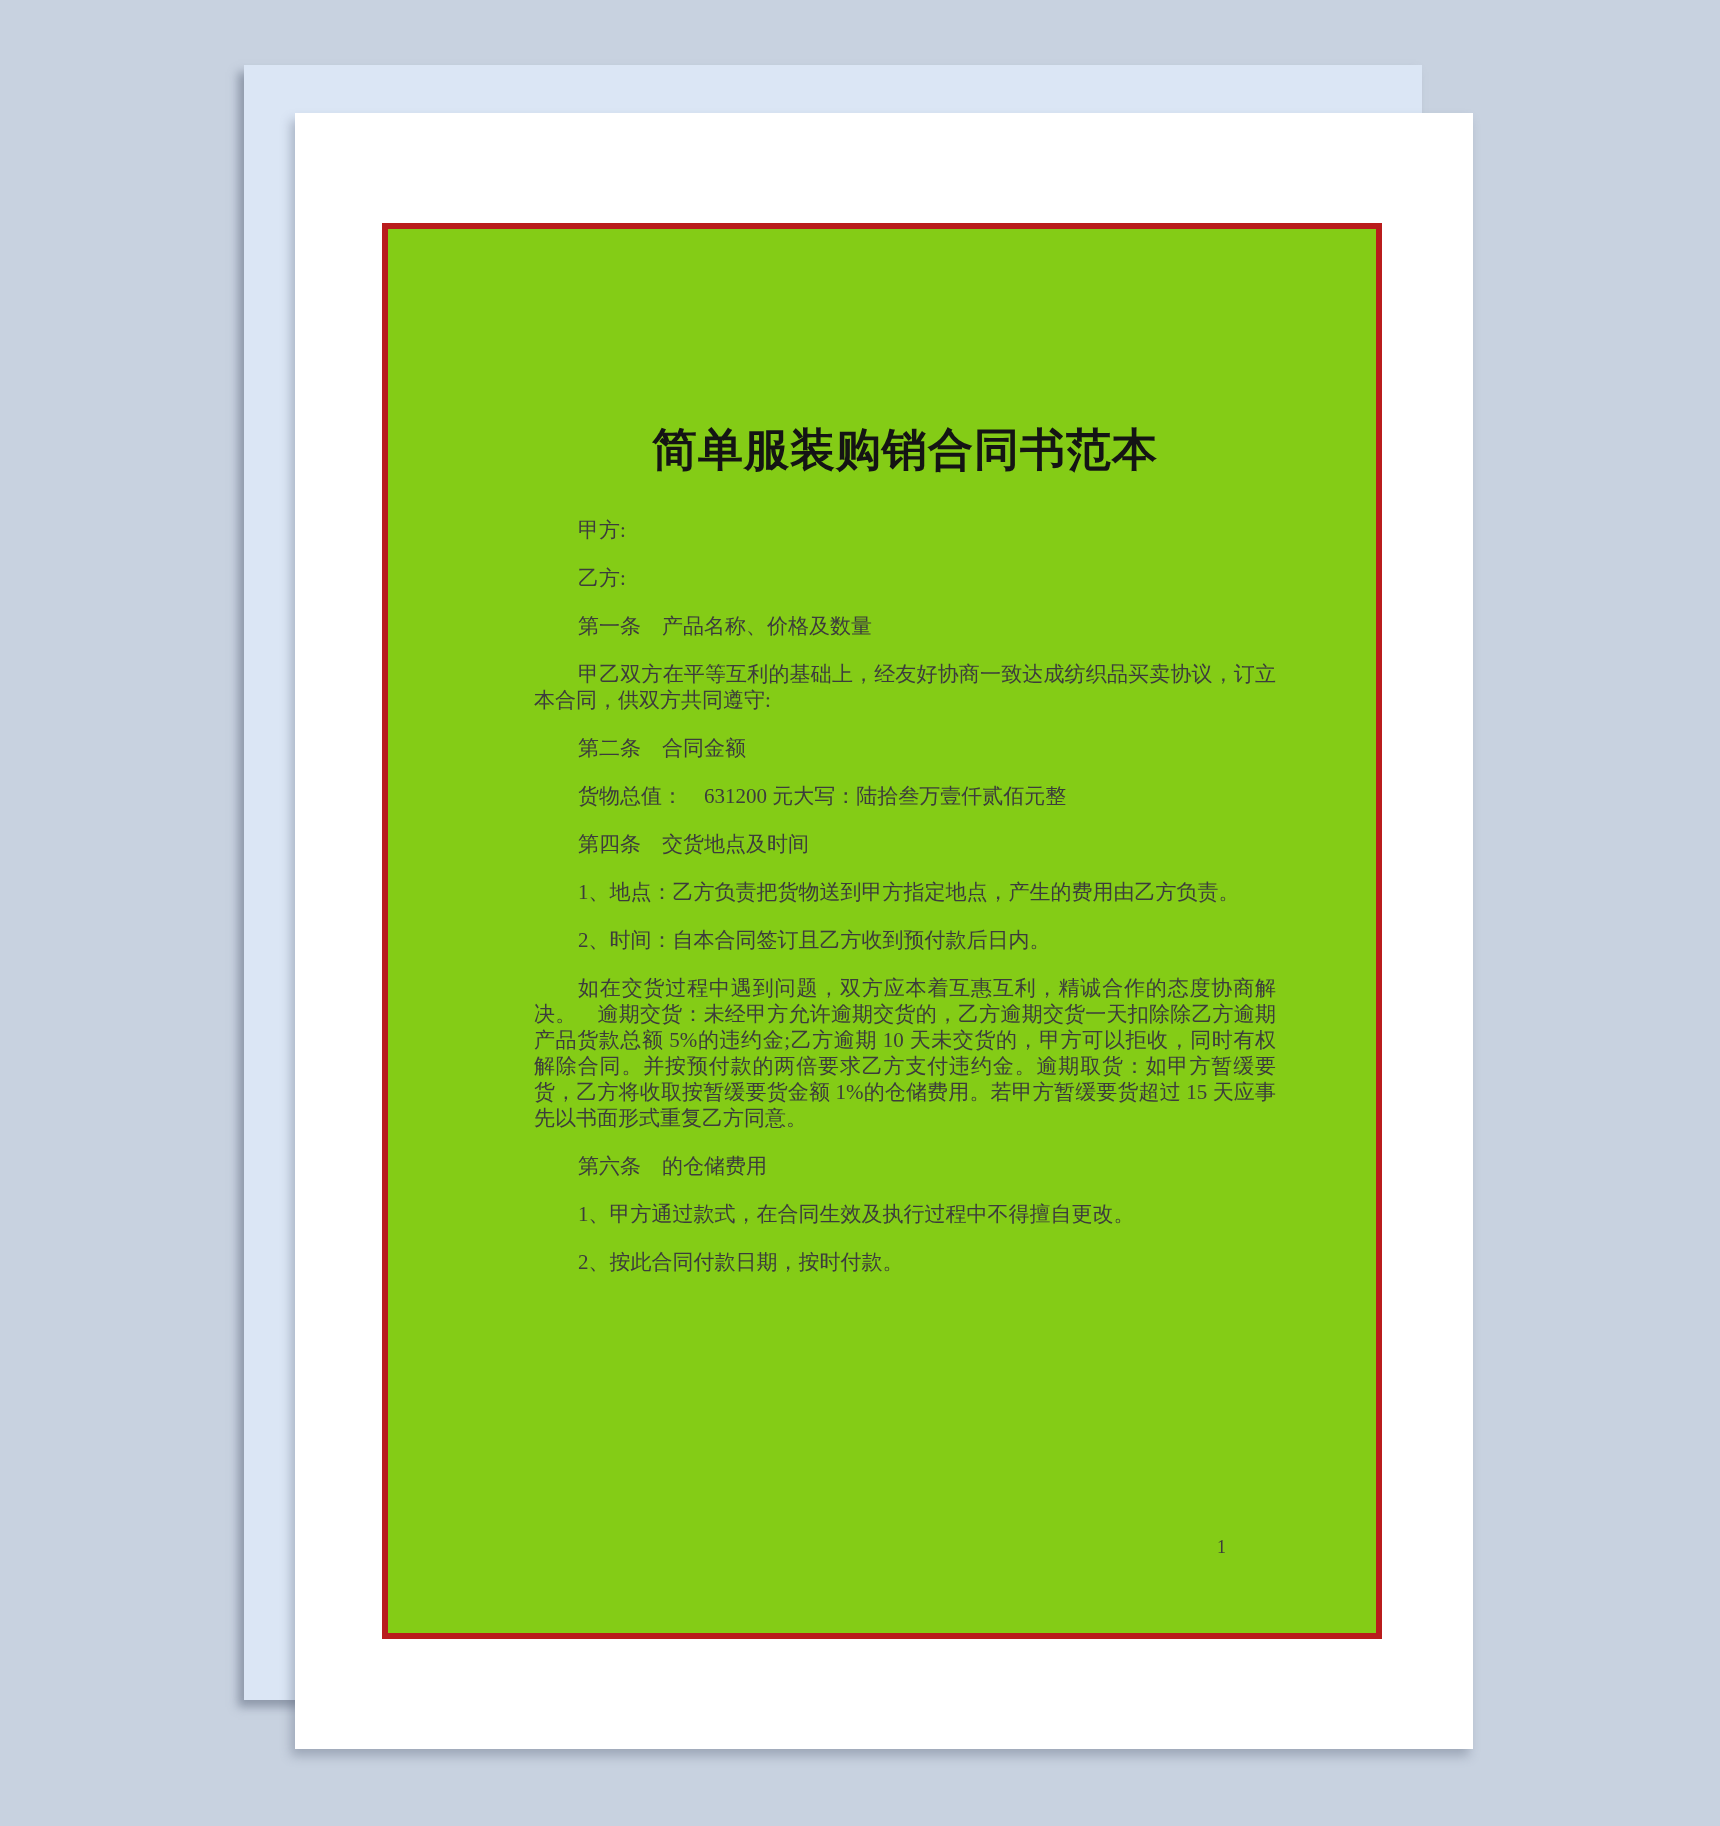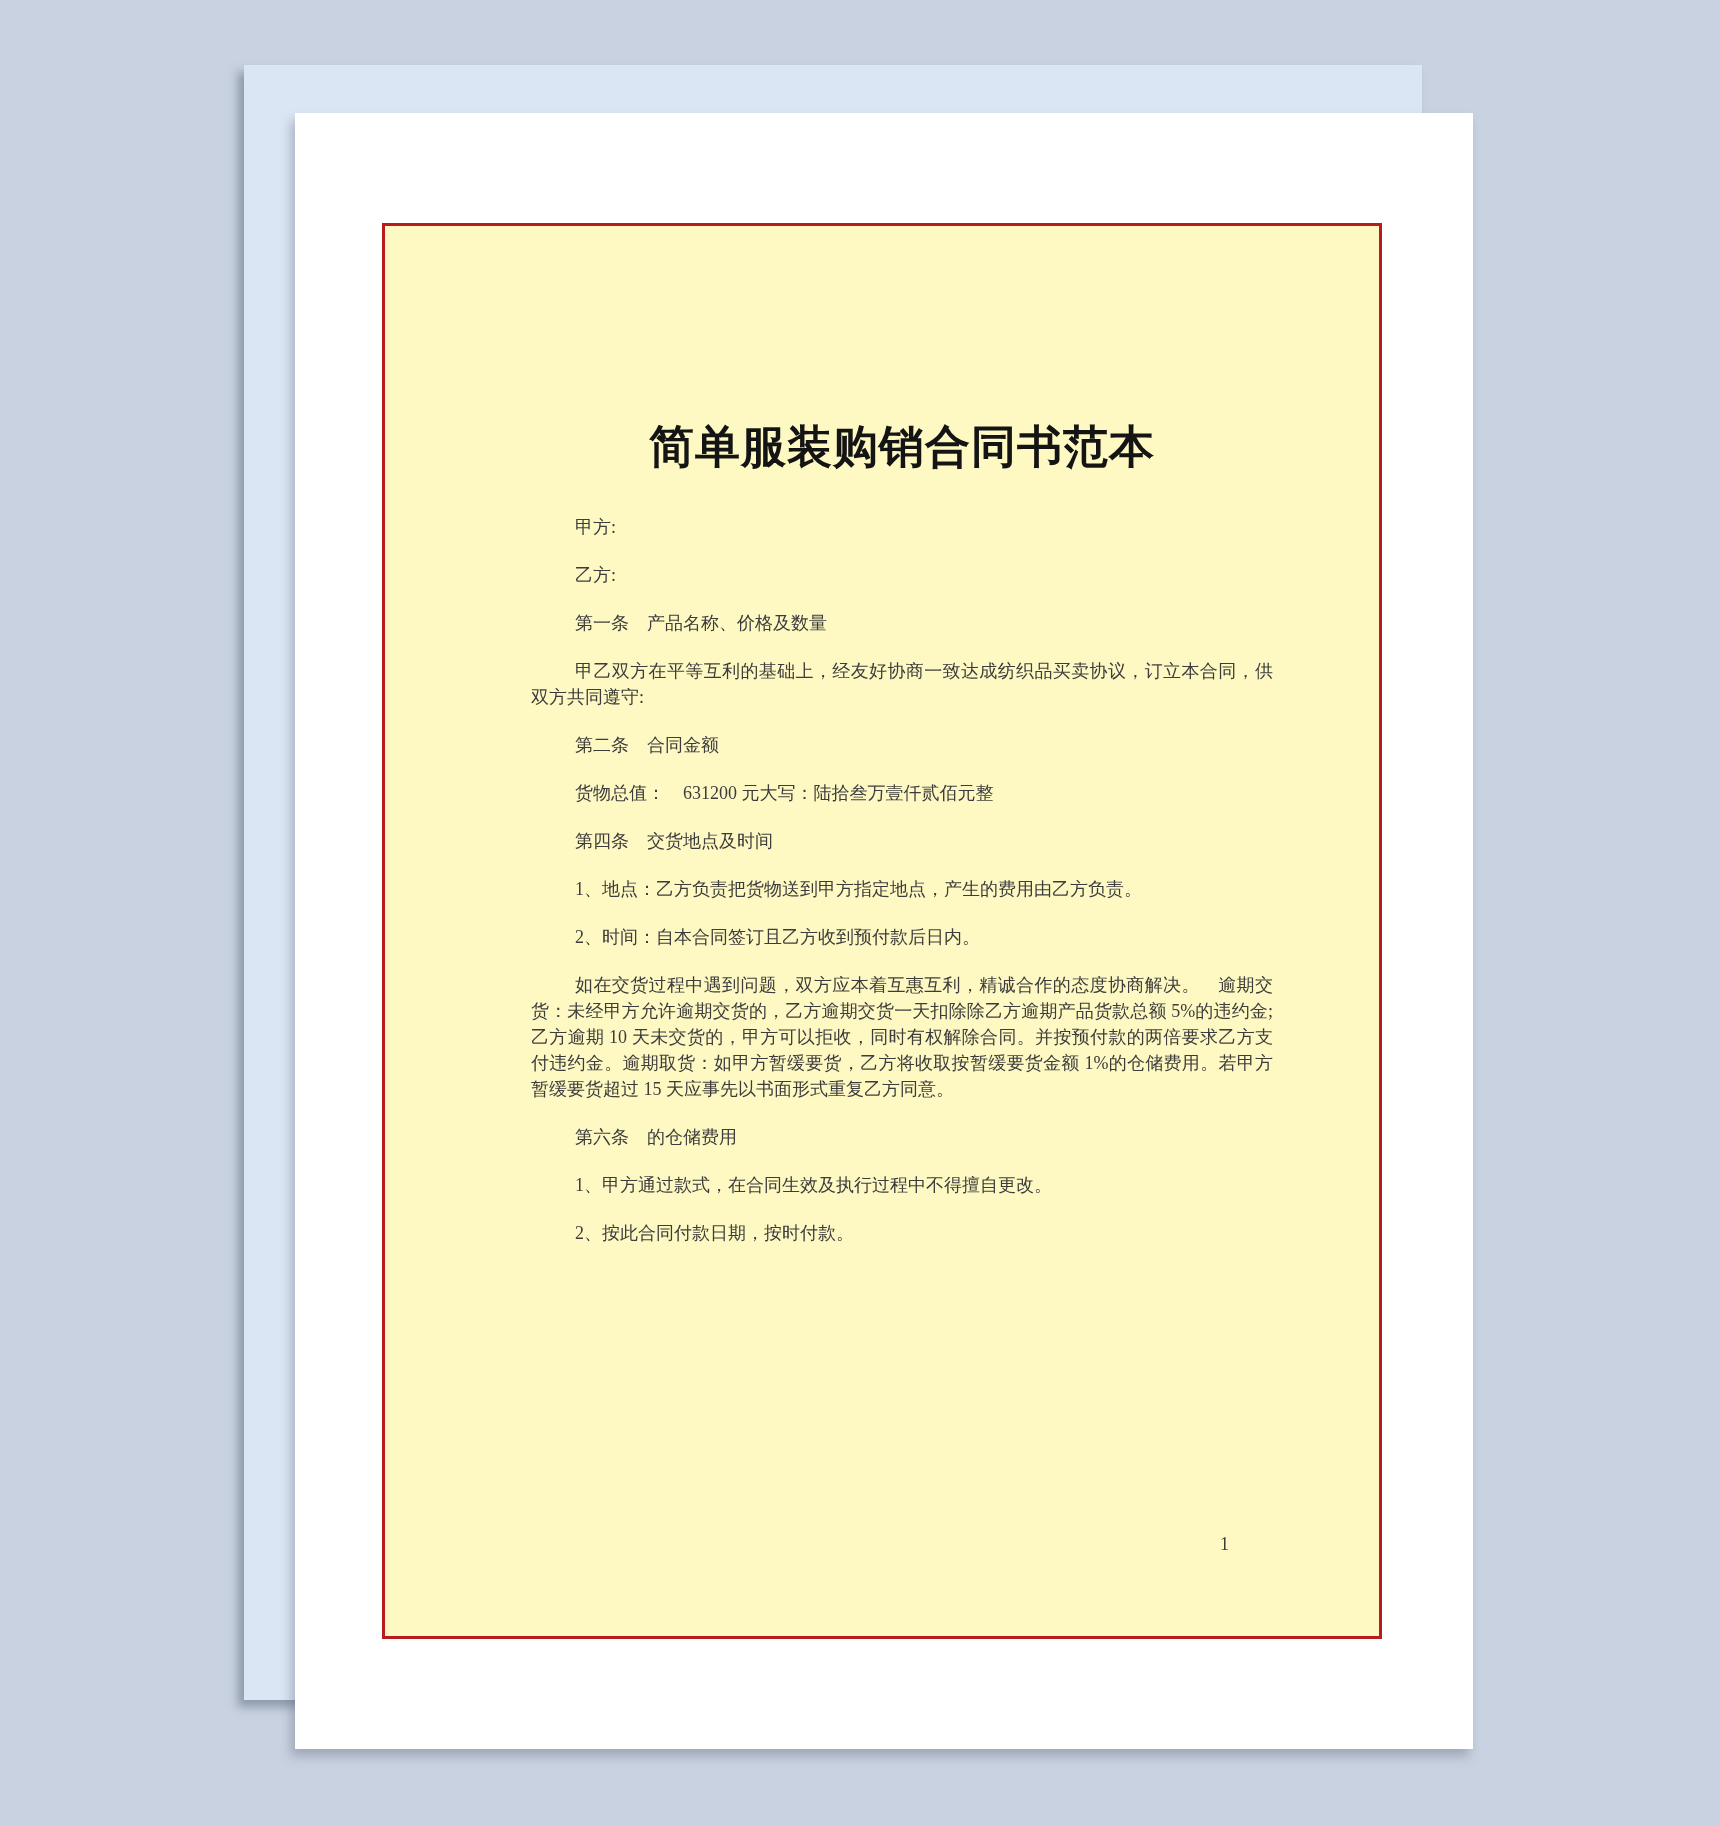--- a/index.html
+++ b/index.html
@@ -32,44 +32,44 @@
     height: 1636px;
     background: #ffffff;
     box-shadow: -4px 7px 10px rgba(94, 106, 126, 0.40);
   }
   .content-box {
     position: absolute;
     left: 87px;
     top: 110px;
     width: 1000px;
     height: 1416px;
-    border: 3px solid #b91c1c;
+    border: 6px solid #b91c1c;
     box-sizing: border-box;
-    background: #fef9c3;
+    background: #84cc16;
   }
   .text-col {
     position: absolute;
     left: 146px;
     top: 0;
     width: 742px;
   }
   .doc-title {
     margin: 196px 0 42px 0;
     font-family: "Liberation Sans", "DejaVu Sans", sans-serif;
     font-weight: 700;
     font-size: 45px;
     line-height: 50px;
     letter-spacing: 1px;
     color: #141414;
     text-align: center;
     white-space: nowrap;
   }
   .para {
     margin: 0 0 22px 0;
-    font-size: 18px;
+    font-size: 21px;
     line-height: 26px;
     color: #3c3c3c;
     text-align: justify;
     text-indent: 44px;
   }
   .page-num {
     position: absolute;
     right: 150px;
     top: 1308px;
     font-size: 18px;

